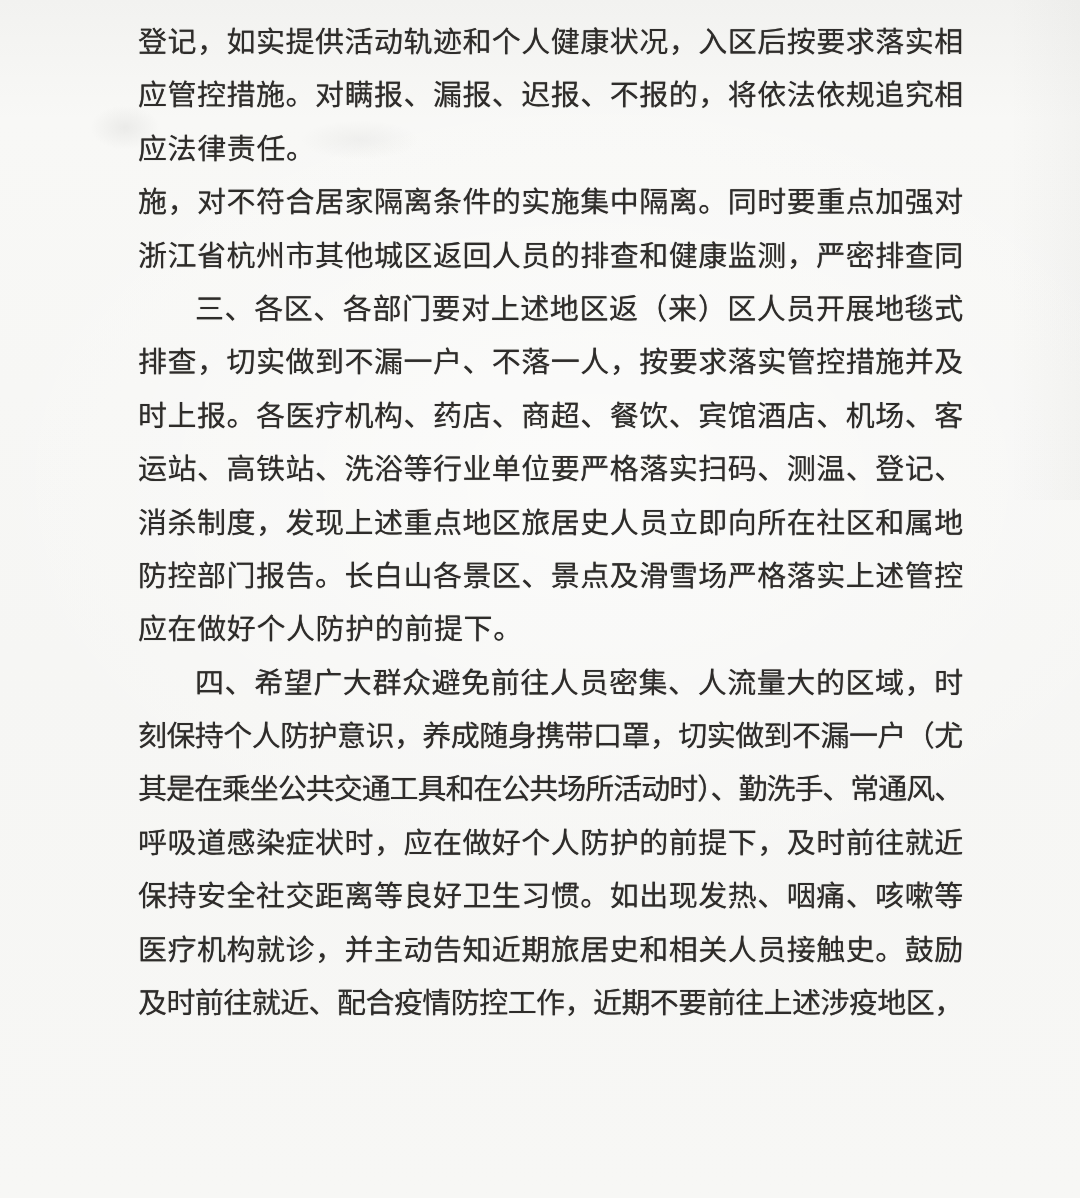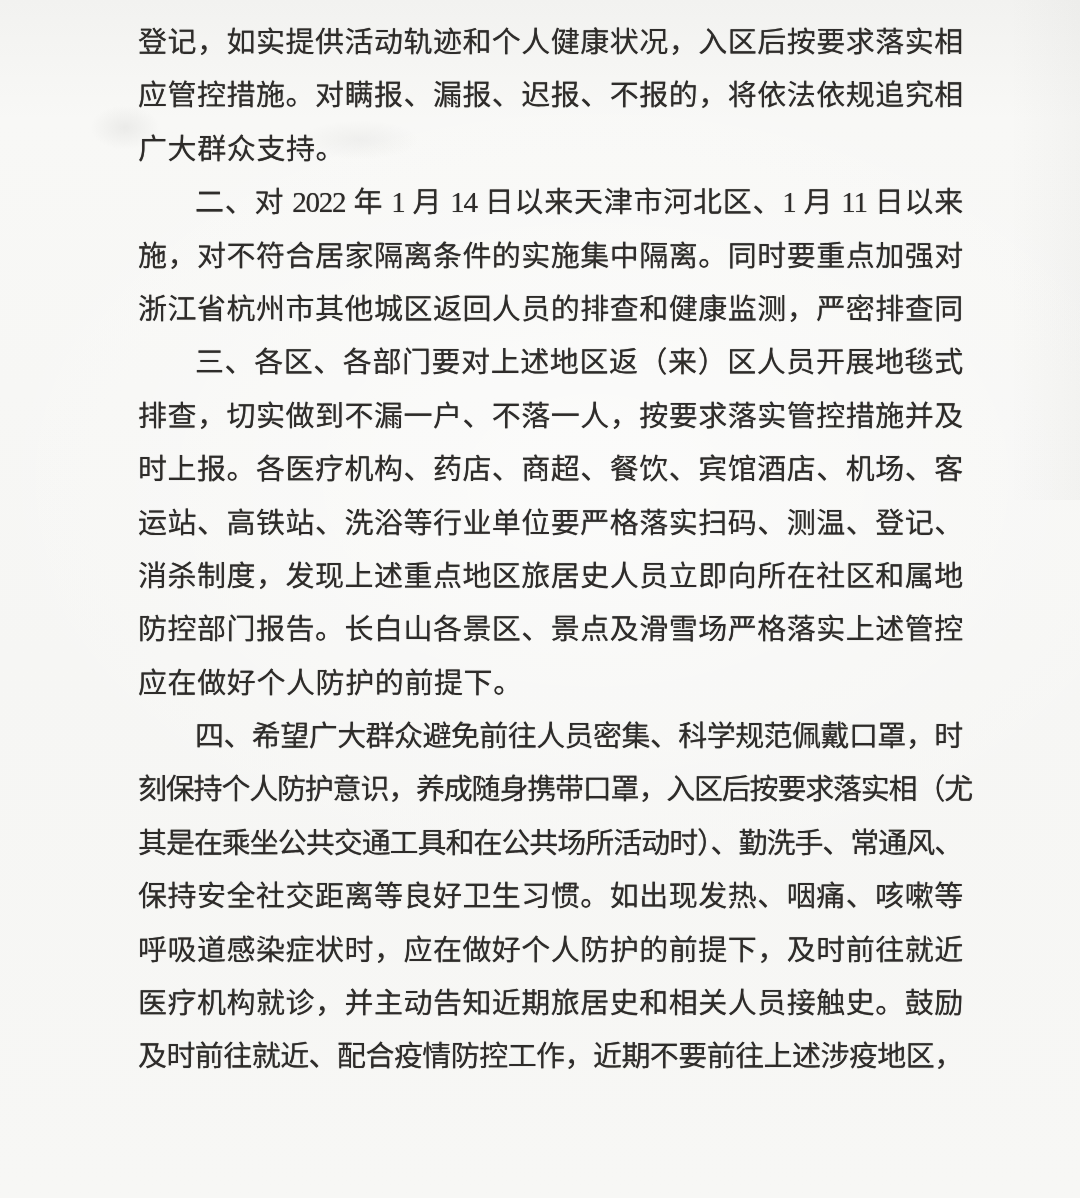--- a/index.html
+++ b/index.html
@@ -68,32 +68,31 @@
 <body>
 
 <div class="page">
   <div class="smudge smudge-a"></div>
   <div class="smudge smudge-b"></div>
   <div class="smudge smudge-c"></div>
 
   <div class="text-block">
     <div class="line">登记，如实提供活动轨迹和个人健康状况，入区后按要求落实相</div>
     <div class="line">应管控措施。对瞒报、漏报、迟报、不报的，将依法依规追究相</div>
-    <div class="line para-end">广大群众支持。</div>
-    <div class="line indent">二、对 2022 年 1 月 14 日以来天津市河北区、1 月 11 日以来</div>
+    <div class="line para-end">应法律责任。</div>
     <div class="line">施，对不符合居家隔离条件的实施集中隔离。同时要重点加强对</div>
     <div class="line">浙江省杭州市其他城区返回人员的排查和健康监测，严密排查同</div>
     <div class="line indent">三、各区、各部门要对上述地区返（来）区人员开展地毯式</div>
     <div class="line">排查，切实做到不漏一户、不落一人，按要求落实管控措施并及</div>
     <div class="line">时上报。各医疗机构、药店、商超、餐饮、宾馆酒店、机场、客</div>
     <div class="line">运站、高铁站、洗浴等行业单位要严格落实扫码、测温、登记、</div>
     <div class="line">消杀制度，发现上述重点地区旅居史人员立即向所在社区和属地</div>
     <div class="line">防控部门报告。长白山各景区、景点及滑雪场严格落实上述管控</div>
     <div class="line para-end">应在做好个人防护的前提下。</div>
-    <div class="line indent">四、希望广大群众避免前往人员密集、科学规范佩戴口罩，时</div>
-    <div class="line">刻保持个人防护意识，养成随身携带口罩，入区后按要求落实相（尤</div>
+    <div class="line indent">四、希望广大群众避免前往人员密集、人流量大的区域，时</div>
+    <div class="line">刻保持个人防护意识，养成随身携带口罩，切实做到不漏一户（尤</div>
     <div class="line">其是在乘坐公共交通工具和在公共场所活动时）、勤洗手、常通风、</div>
+    <div class="line">呼吸道感染症状时，应在做好个人防护的前提下，及时前往就近</div>
     <div class="line">保持安全社交距离等良好卫生习惯。如出现发热、咽痛、咳嗽等</div>
-    <div class="line">呼吸道感染症状时，应在做好个人防护的前提下，及时前往就近</div>
     <div class="line">医疗机构就诊，并主动告知近期旅居史和相关人员接触史。鼓励</div>
     <div class="line">及时前往就近、配合疫情防控工作，近期不要前往上述涉疫地区，</div>
   </div>
 </div>
 
 </body></html>

